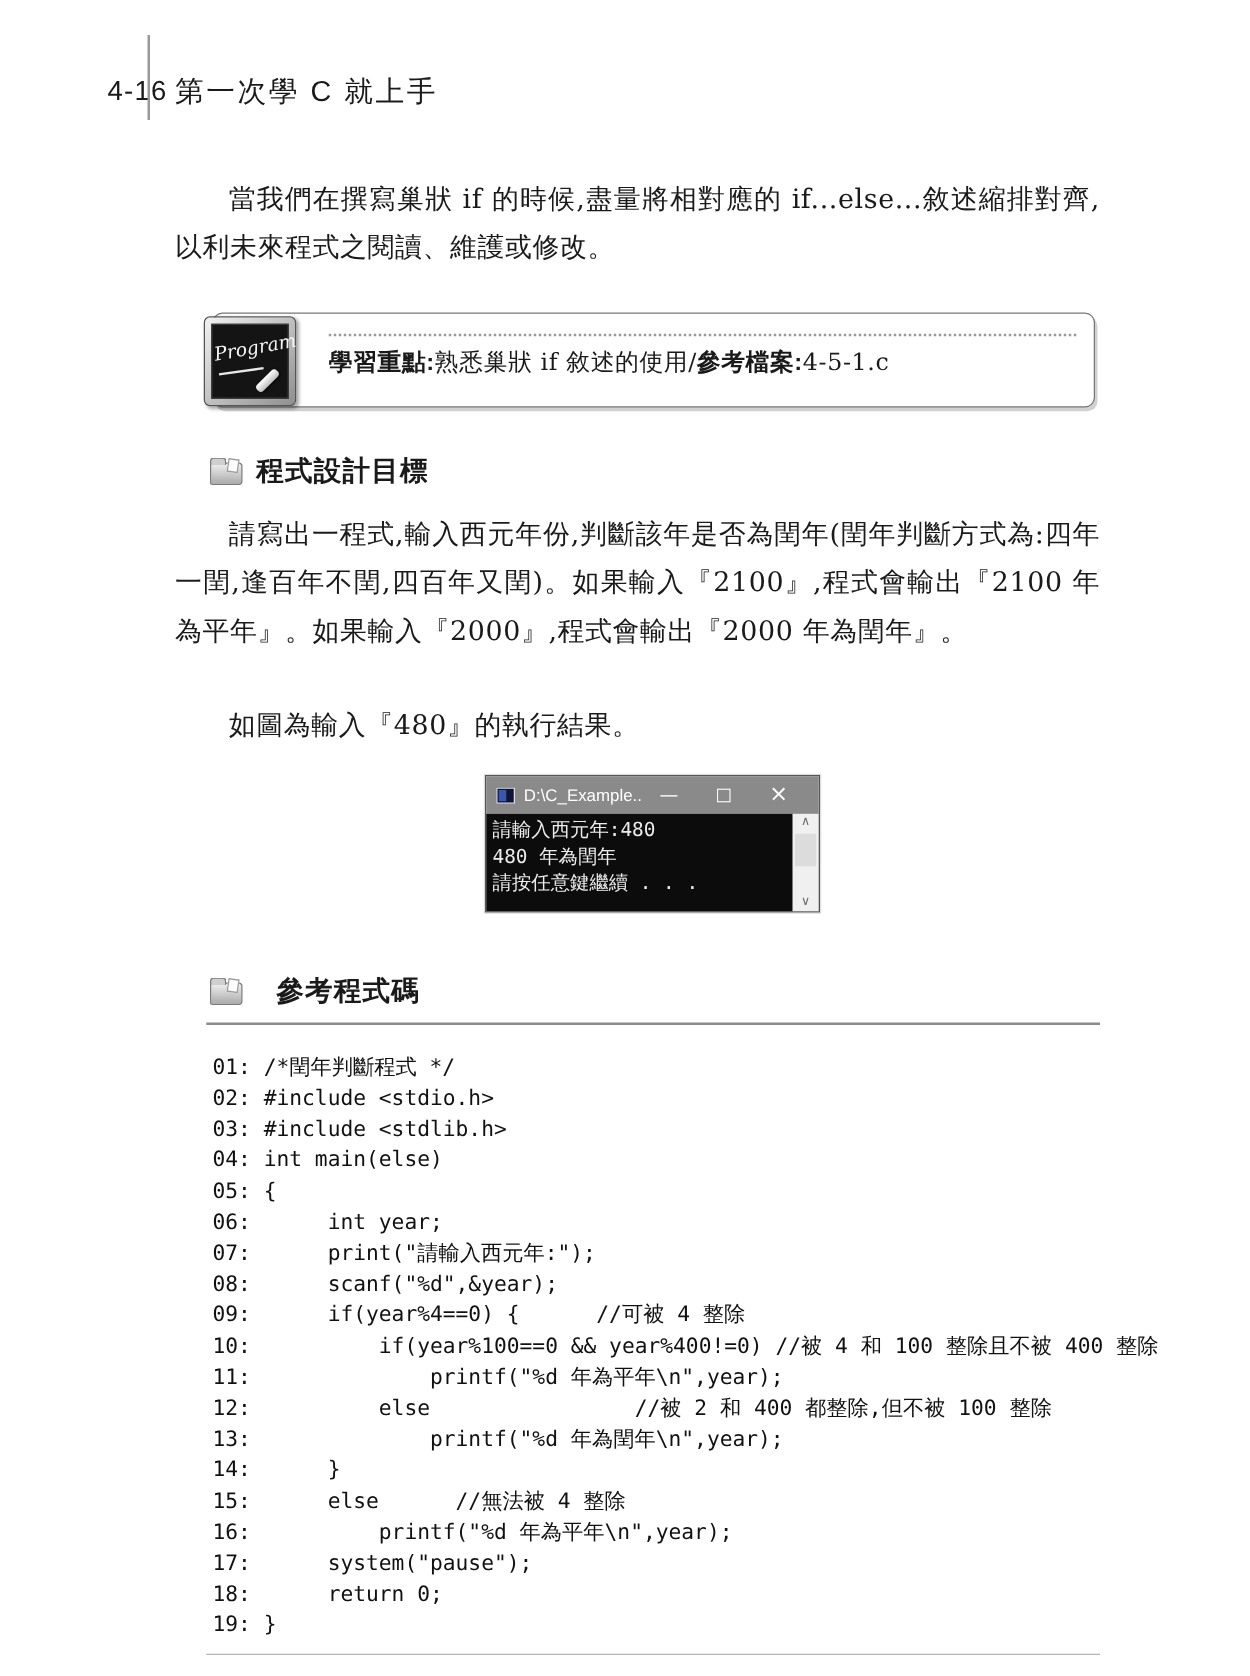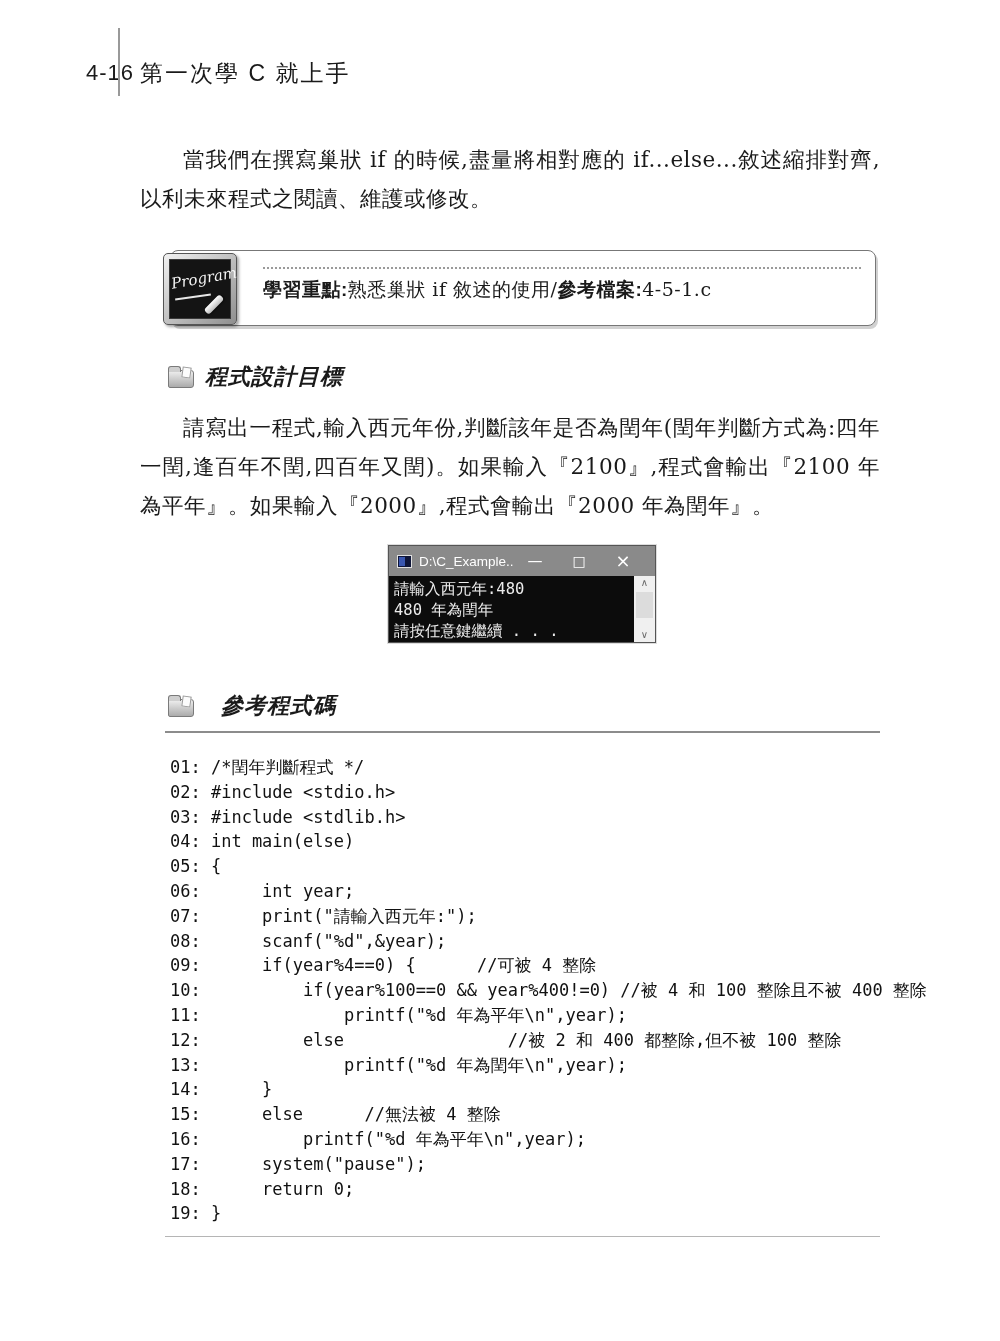--- a/index.html
+++ b/index.html
@@ -36,21 +36,21 @@
     font-size:15px; transform:rotate(-10deg); font-family:"DejaVu Serif","Liberation Serif",serif; white-space:nowrap; }
   .chalk-line { position:absolute; left:5px; top:36px; width:36px; height:2px; background:#e8e8e8; transform:rotate(-8deg); }
   .chalk-stick { position:absolute; right:5px; bottom:10px; width:22px; height:7px; border-radius:3px;
     background:linear-gradient(#ffffff,#bdbdbd); transform:rotate(-45deg); box-shadow:1px 1px 2px rgba(0,0,0,0.6); }
   .program-title { font-size:21px; font-weight:bold; letter-spacing:1px; }
   .program-divider { border:none; border-top:2px dotted #9a9a9a; margin:7px 0 8px 0; }
   .program-meta { font-size:19px; letter-spacing:0.5px; }
   .meta-label { font-weight:bold; font-family:"Liberation Sans","DejaVu Sans",sans-serif; }
 
   
-  .section-heading { display:flex; align-items:center; gap:11px; margin-left:28px;font-style:italic; }
+  .section-heading { display:flex; align-items:center; gap:11px; margin-left:28px; }
   .heading-goal { margin-top:36px; }
   .heading-code { margin-top:48px;gap:27px; }
   .heading-text { font-size:22px; font-weight:bold; letter-spacing:1px; }
   .folder-icon { position:relative; width:26px; height:18px; margin-top:3px;
     background:linear-gradient(180deg,#efefef,#ababab); border:1px solid #7a7a7a; border-radius:2px 3px 3px 2px; }
   .folder-icon::before { content:""; position:absolute; left:-1px; top:-5px; width:11px; height:5px;
     background:#cfcfcf; border:1px solid #7a7a7a; border-bottom:none; border-radius:3px 3px 0 0; }
   .folder-icon::after { content:""; position:absolute; right:2px; top:-4px; width:7px; height:9px;
     background:#fcfcfc; border:1px solid #9a9a9a; transform:rotate(8deg); }
 
@@ -65,21 +65,21 @@
   .console-icon { width:15px; height:13px; margin-right:7px; background:#0e1538;
     border:1px solid #e0e0e0; position:relative; flex:none; }
   .console-icon::after { content:""; position:absolute; left:1px; top:1px; width:6px; height:9px; background:#3a57b0; }
   .console-title { font-size:13.5px; font-family:"Liberation Sans","DejaVu Sans",sans-serif;
     white-space:nowrap; overflow:hidden; }
   .console-controls { margin-left:auto; display:flex; align-items:center; }
   .win-btn { width:44px; text-align:center; font-size:15px; color:#ffffff;
     font-family:"DejaVu Sans","Liberation Sans",sans-serif; line-height:30px; }
   .btn-maximize { font-size:14px; }
   .btn-close { font-size:18px; }
-  .console-body { position:relative; height:66px; background:#0c0c0c; padding:3px 26px 0 5px; }
+  .console-body { position:relative; height:78px; background:#0c0c0c; padding:3px 26px 0 5px; }
   .console-line { color:#ececec; font-size:15.5px; line-height:21px; white-space:pre;
     font-family:"DejaVu Sans Mono","Liberation Mono",monospace; }
   .console-scrollbar { position:absolute; top:0; right:0; width:21px; height:100%; background:#f0f0f0;
     display:flex; flex-direction:column; align-items:center; }
   .scroll-arrow { color:#6a6a6a; font-size:10px; line-height:14px; height:14px;
     font-family:"DejaVu Sans","Liberation Sans",sans-serif; }
   .scroll-thumb { width:17px; height:26px; background:#dcdcdc; margin-top:2px; }
   .scroll-spacer { flex:1; }
 
   
@@ -114,20 +114,21 @@
     <div class="program-meta">
       <span class="meta-label">學習重點:</span><span>熟悉巢狀 if 敘述的使用/</span><span class="meta-label">參考檔案:</span><span>4-5-1.c</span>
     </div>
   </div>
 
   <div class="section-heading heading-goal">
     <div class="folder-icon"></div>
     <div class="heading-text sans">程式設計目標</div>
   </div>
   <p class="body-par goal-par">請寫出一程式,輸入西元年份,判斷該年是否為閏年(閏年判斷方式為:四年一閏,逢百年不閏,四百年又閏)。如果輸入『2100』,程式會輸出『2100 年為平年』。如果輸入『2000』,程式會輸出『2000 年為閏年』。</p>
+  <p class="figure-caption">如圖為輸入『480』的執行結果。</p>
 
   <div class="console-window">
     <div class="console-titlebar">
       <div class="console-icon"></div>
       <div class="console-title">D:\C_Example...</div>
       <div class="console-controls">
         <div class="win-btn btn-minimize">—</div>
         <div class="win-btn btn-maximize">□</div>
         <div class="win-btn btn-close">×</div>
       </div>

